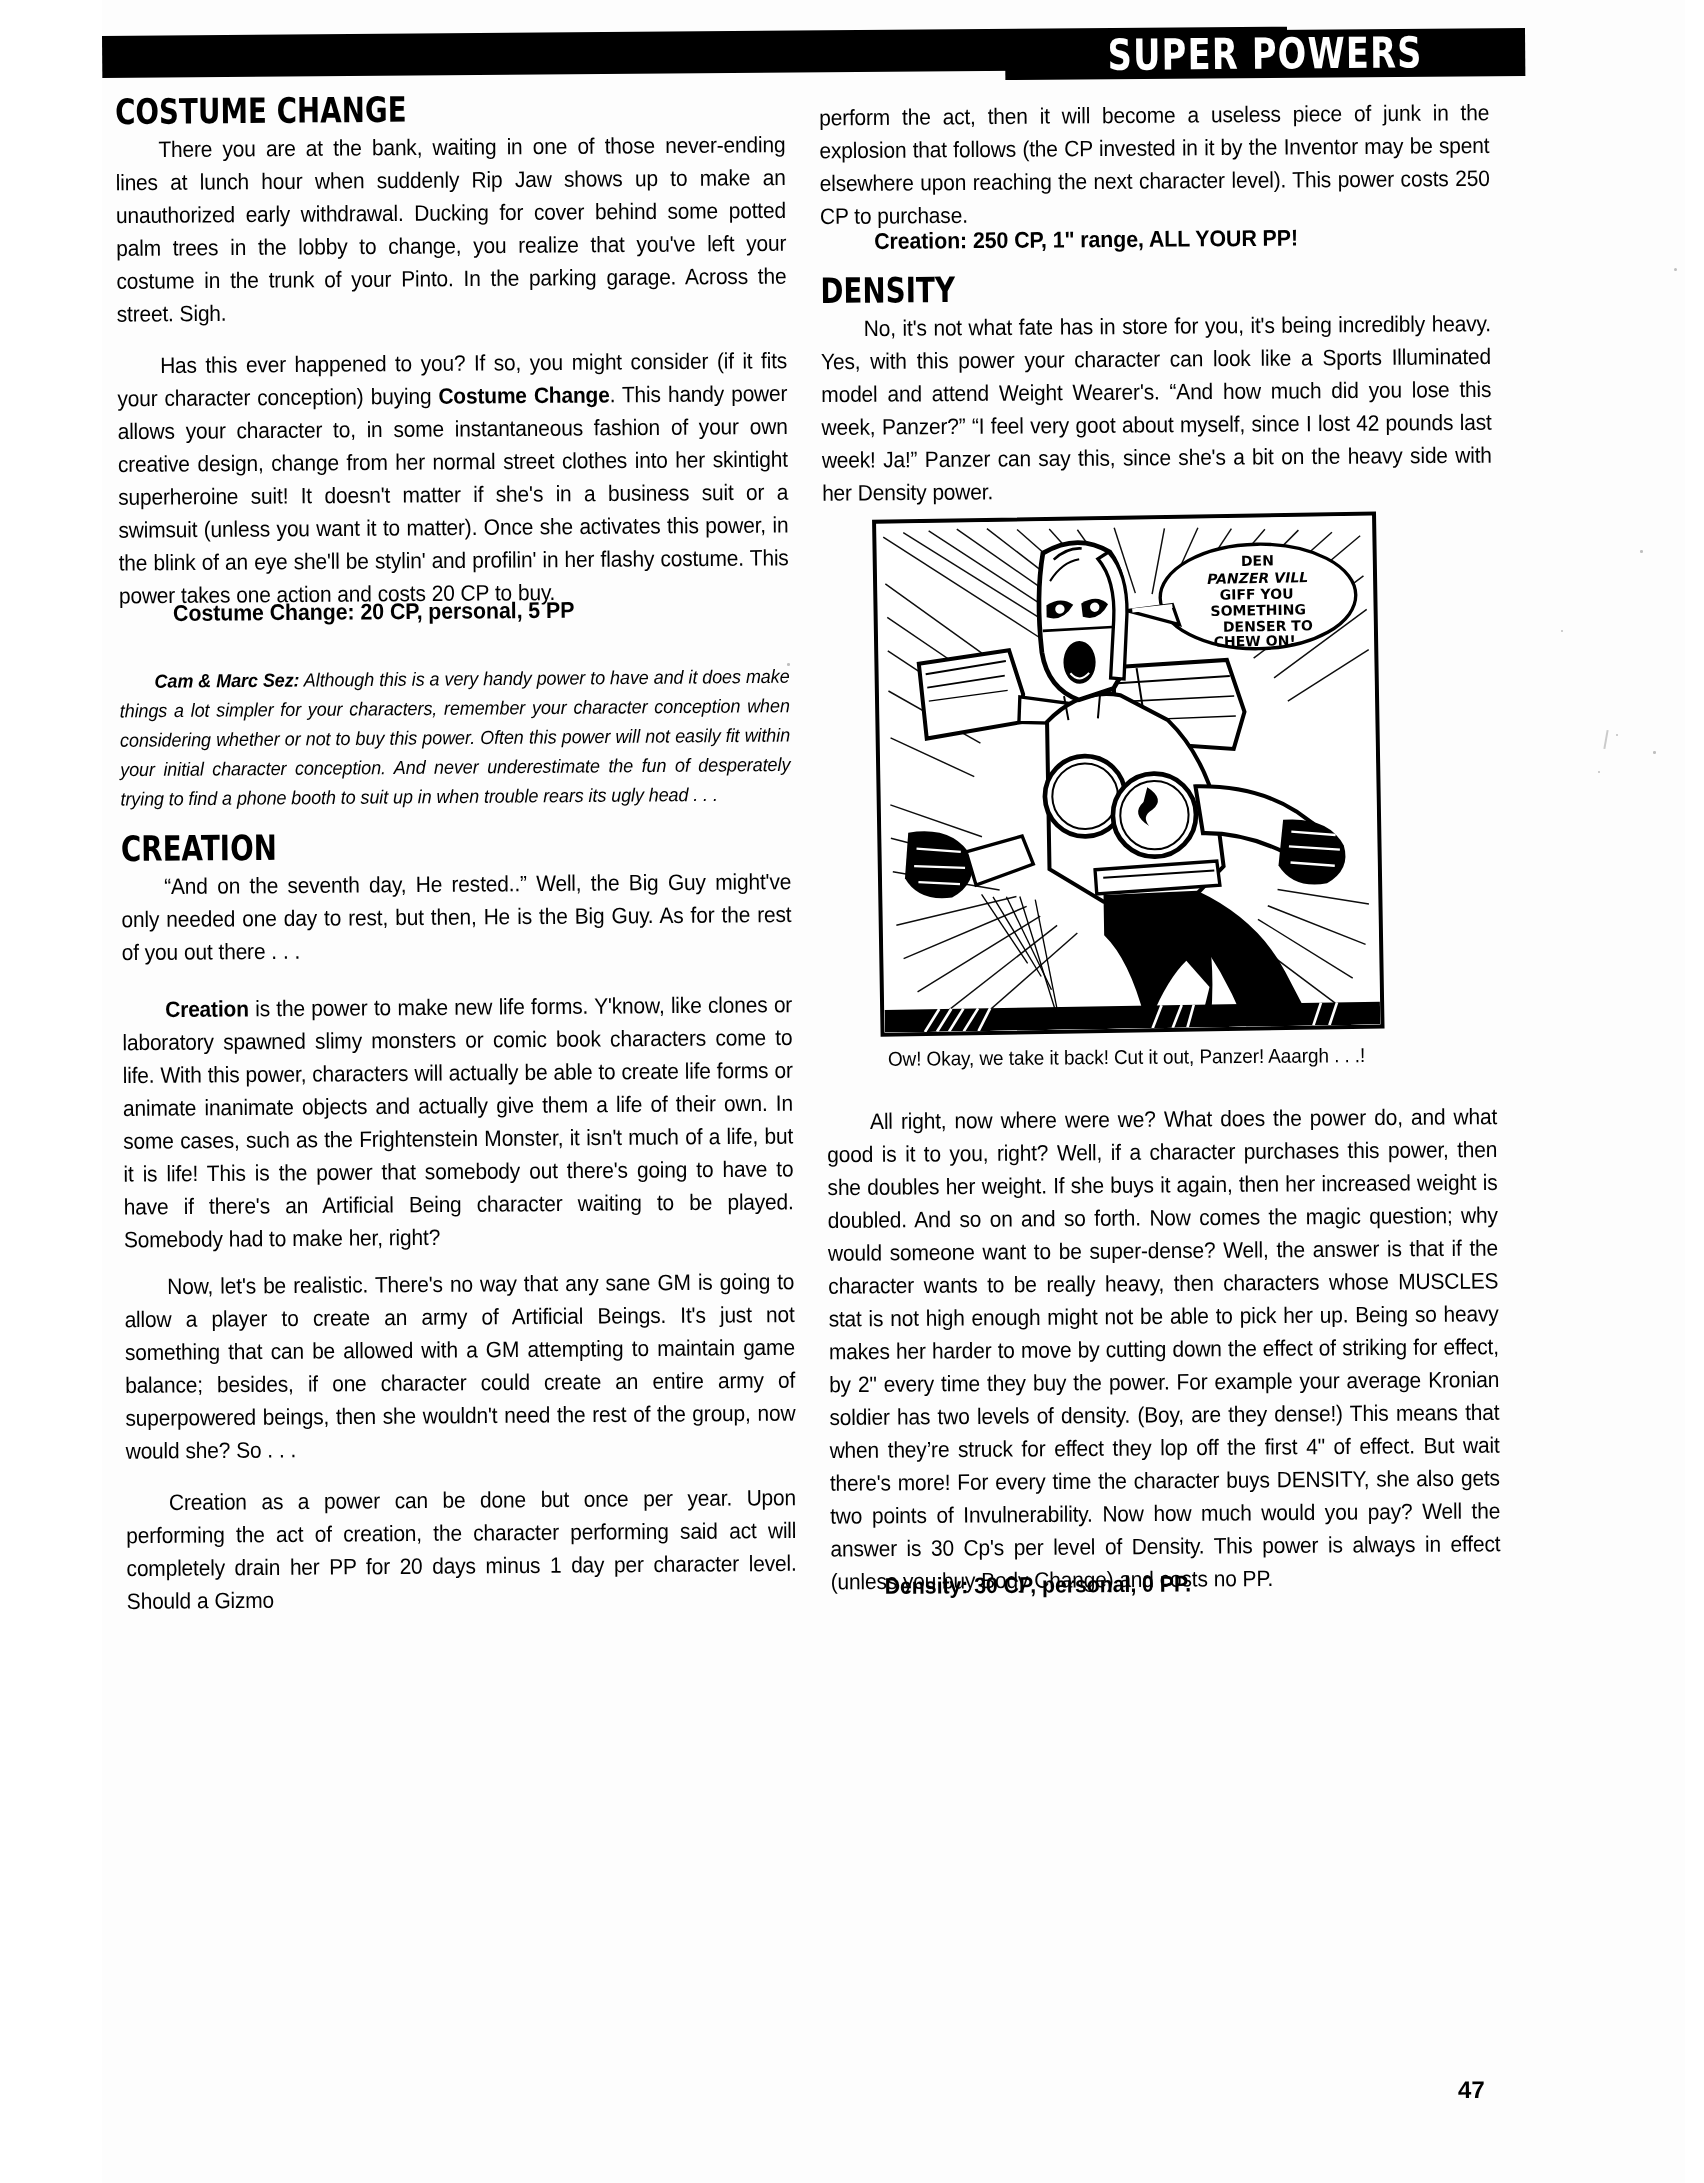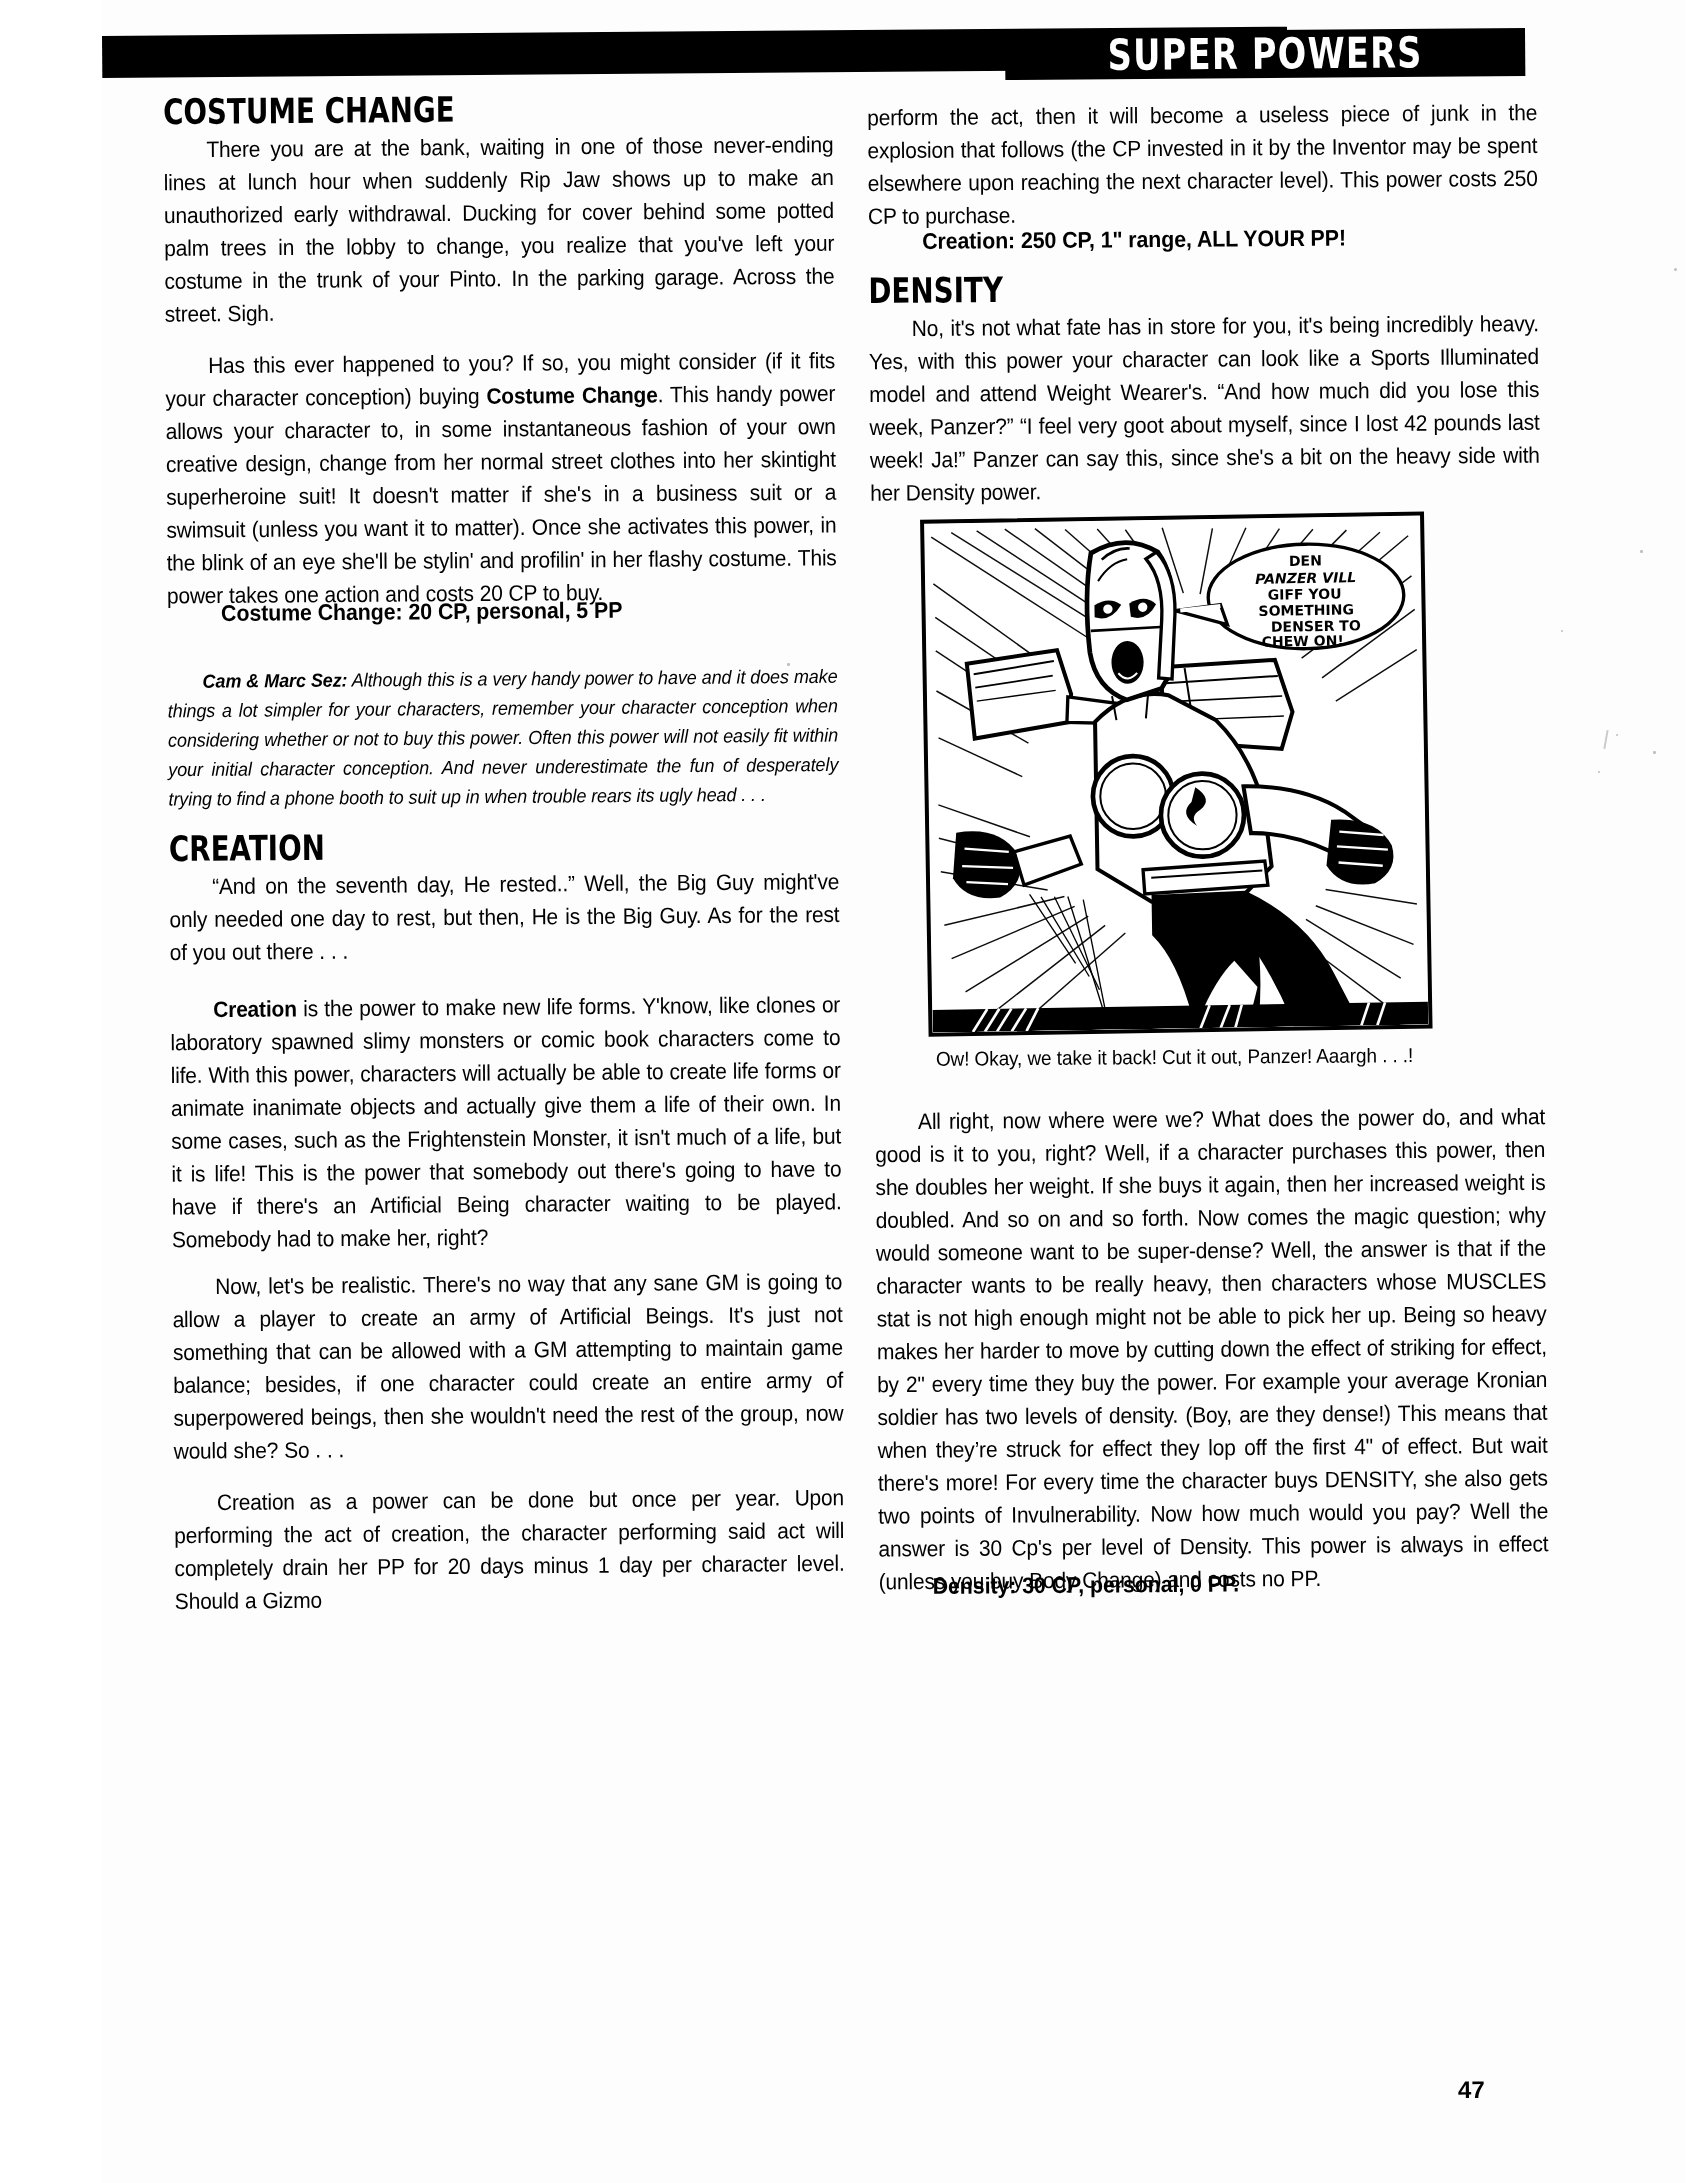--- a/index.html
+++ b/index.html
@@ -78,21 +78,20 @@
     white-space: nowrap;
   }
 
   
   .content {
     position: absolute;
     left: 0;
     top: 101px;
     width: 1376px;
     height: 2010px;
-    margin-left: 48px;
   }
   .col {
     position: absolute;
     top: 0;
     width: 670px;
   }
   .col-left  { left: 115px;  transform: rotate(-0.45deg); transform-origin: left top; }
   .col-right { left: 819px; transform: rotate(-0.45deg); transform-origin: left top; }
 
   h2.power-head {

